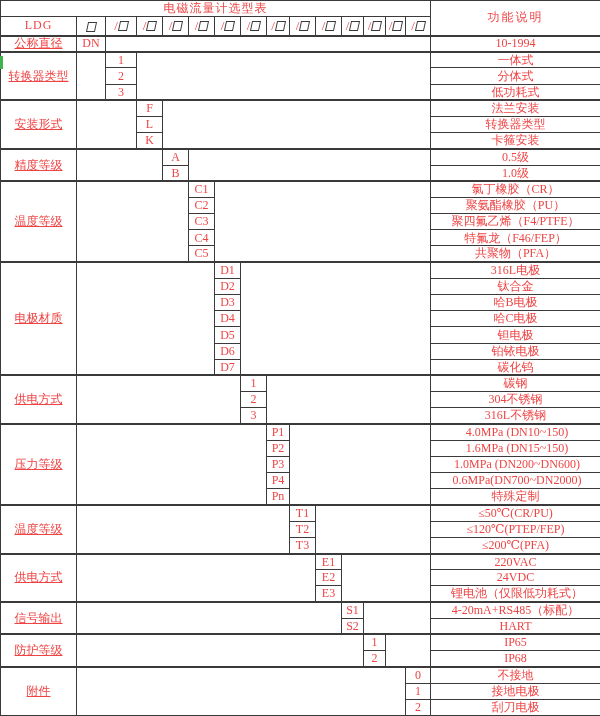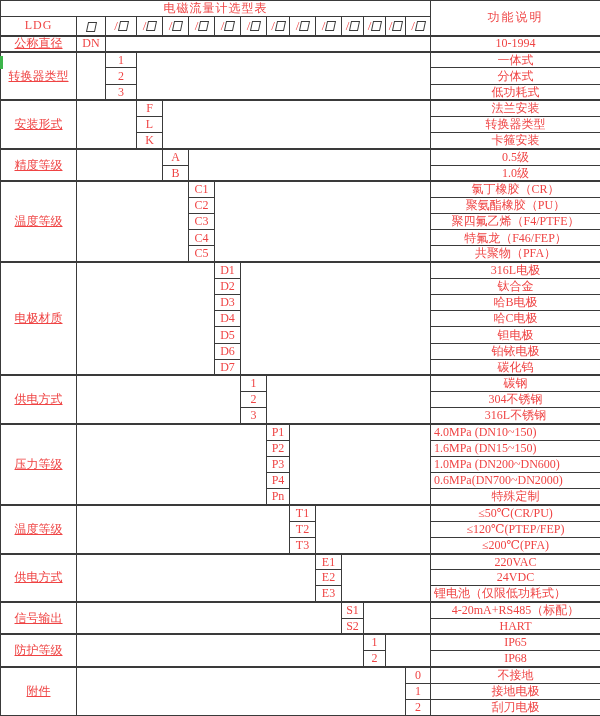--- a/index.html
+++ b/index.html
@@ -18,21 +18,21 @@
   }
   tr { height:16px; }
   tr.title-row { height:16px; }
   tr.model-row { height:19px; }
   td.title-cell { font-size:13px; letter-spacing:1px; }
   td.func-header { font-size:13px; border-left:2px solid #3a3a3a; letter-spacing:2px;margin-left:26px; }
   td.model-cell { text-align:left; padding-left:10px; font-size:12px; letter-spacing:1px; }
   td.box-cell { padding:0; }
   td.category-label { letter-spacing:0;text-decoration:underline; }
   td.value-cell { border-left:2px solid #3a3a3a; }
-  td.value-cell.left { text-align:left; padding-left:3px; }
+  td.value-cell.left { text-align:center; padding-left:3px; }
   tr.group-start td { border-top-width:2px; }
   span.slash { font-size:13px; margin-right:1px; display:inline-block; vertical-align:middle; }
   span.box {
     display:inline-block; width:9px; height:10px; border:1px solid #3a3a3a;
     transform:skewX(-12deg); vertical-align:middle; background:#fff;
   }
   .green-artifact { position:absolute; left:0; top:56px; width:3px; height:13px; }
 </style>
 </head>
 <body>

